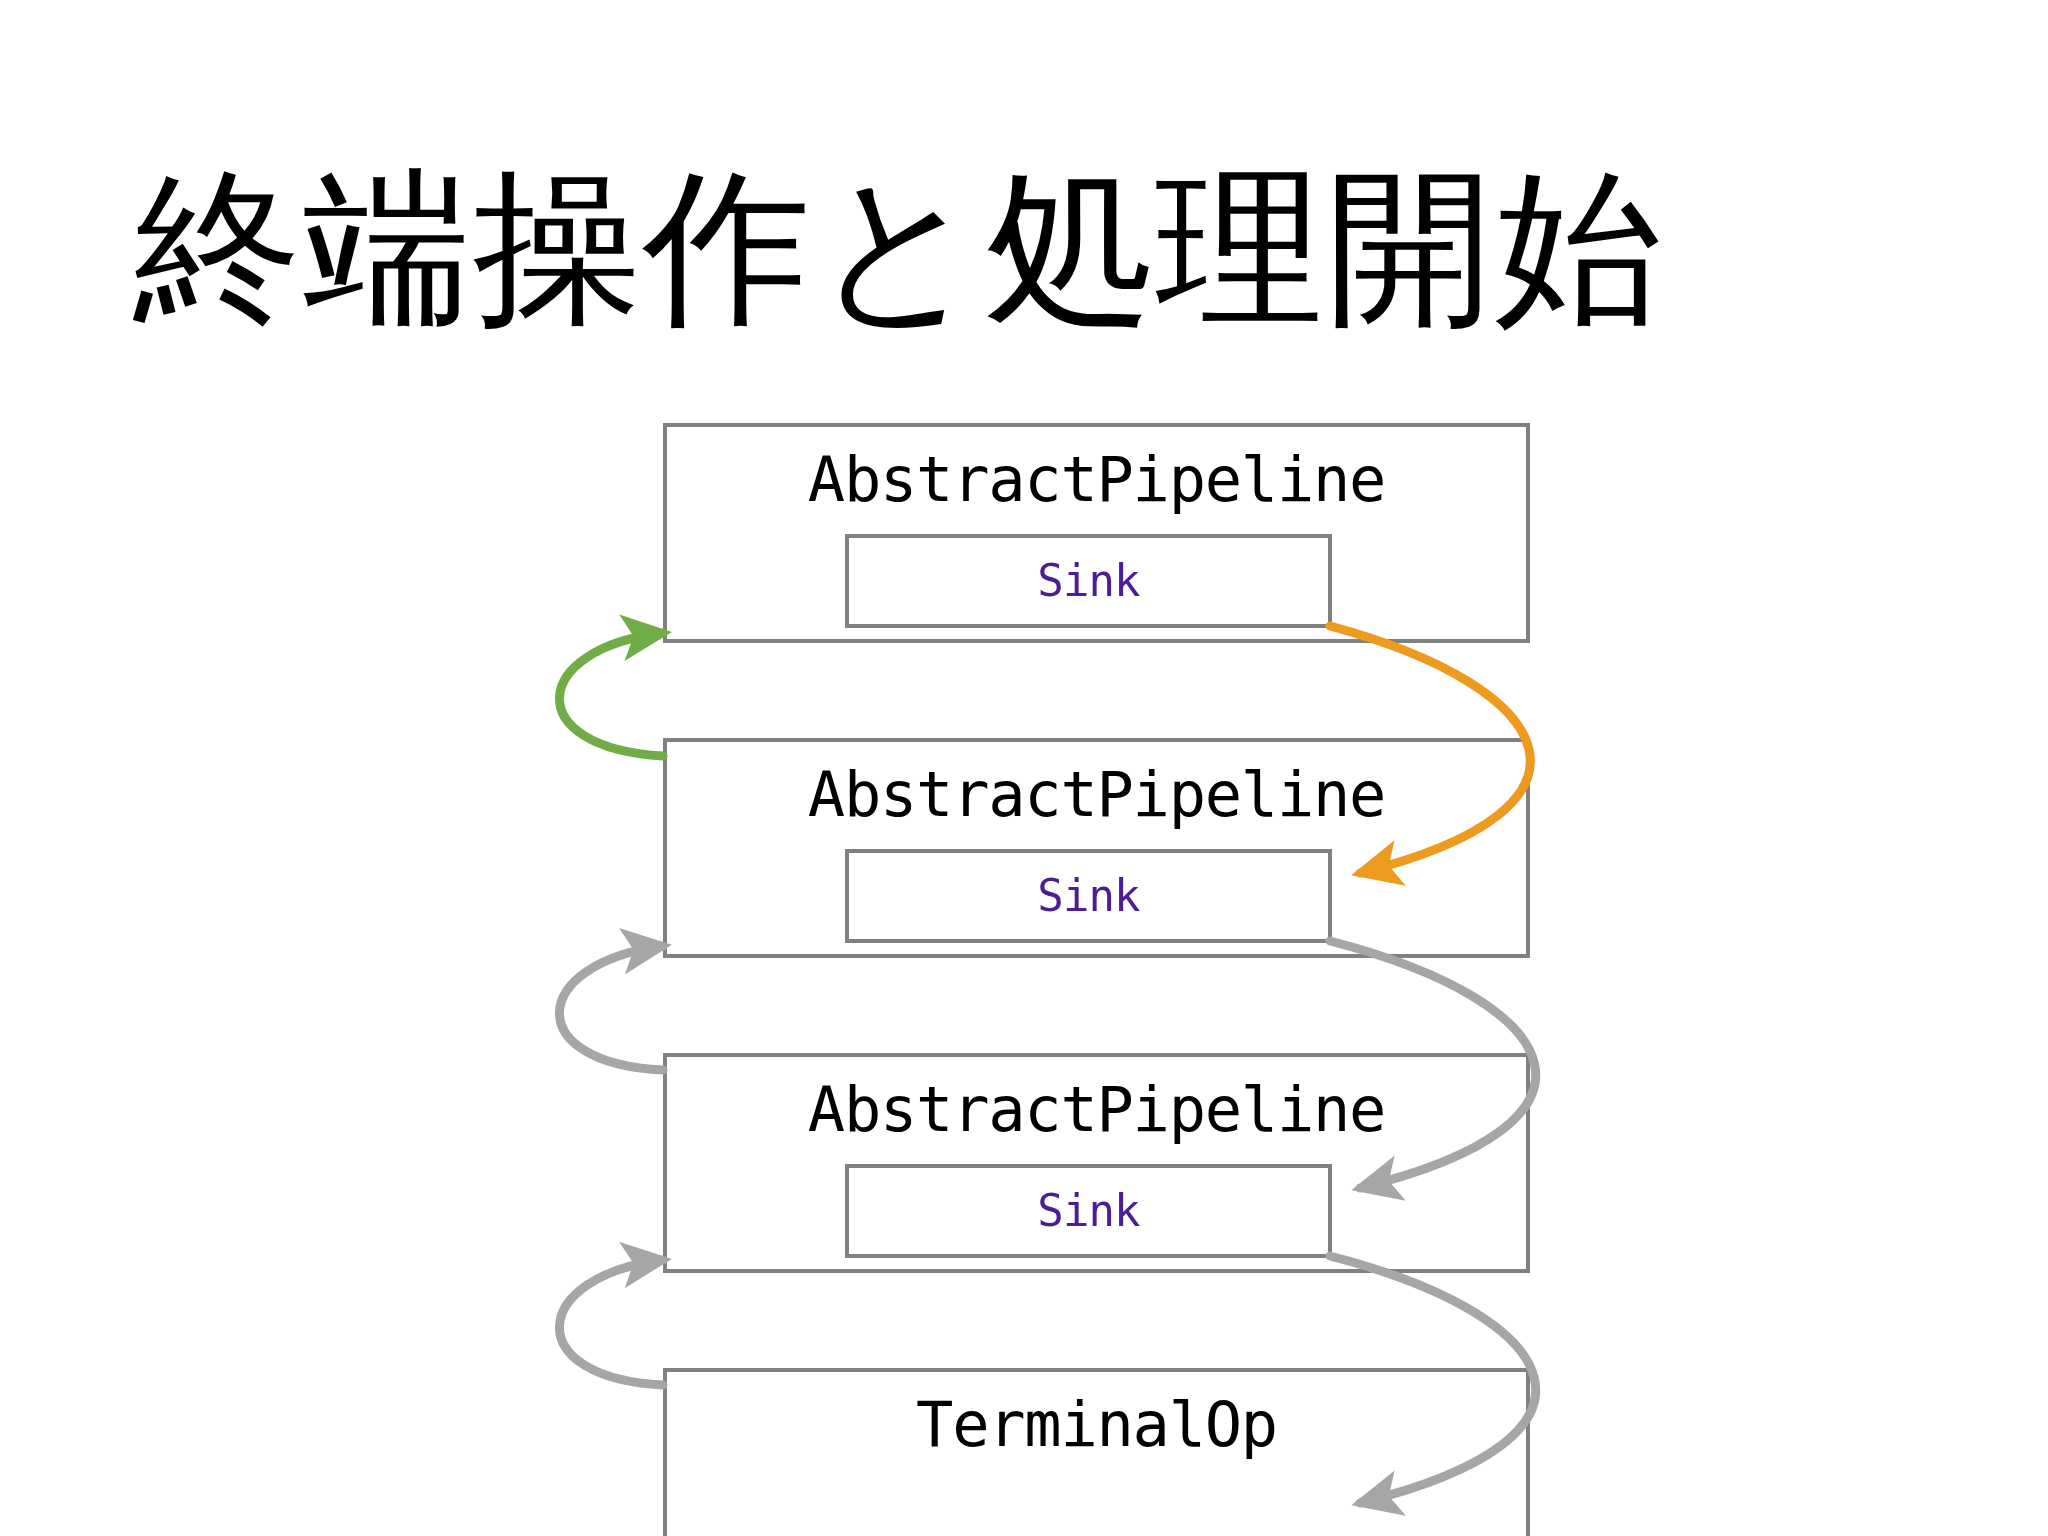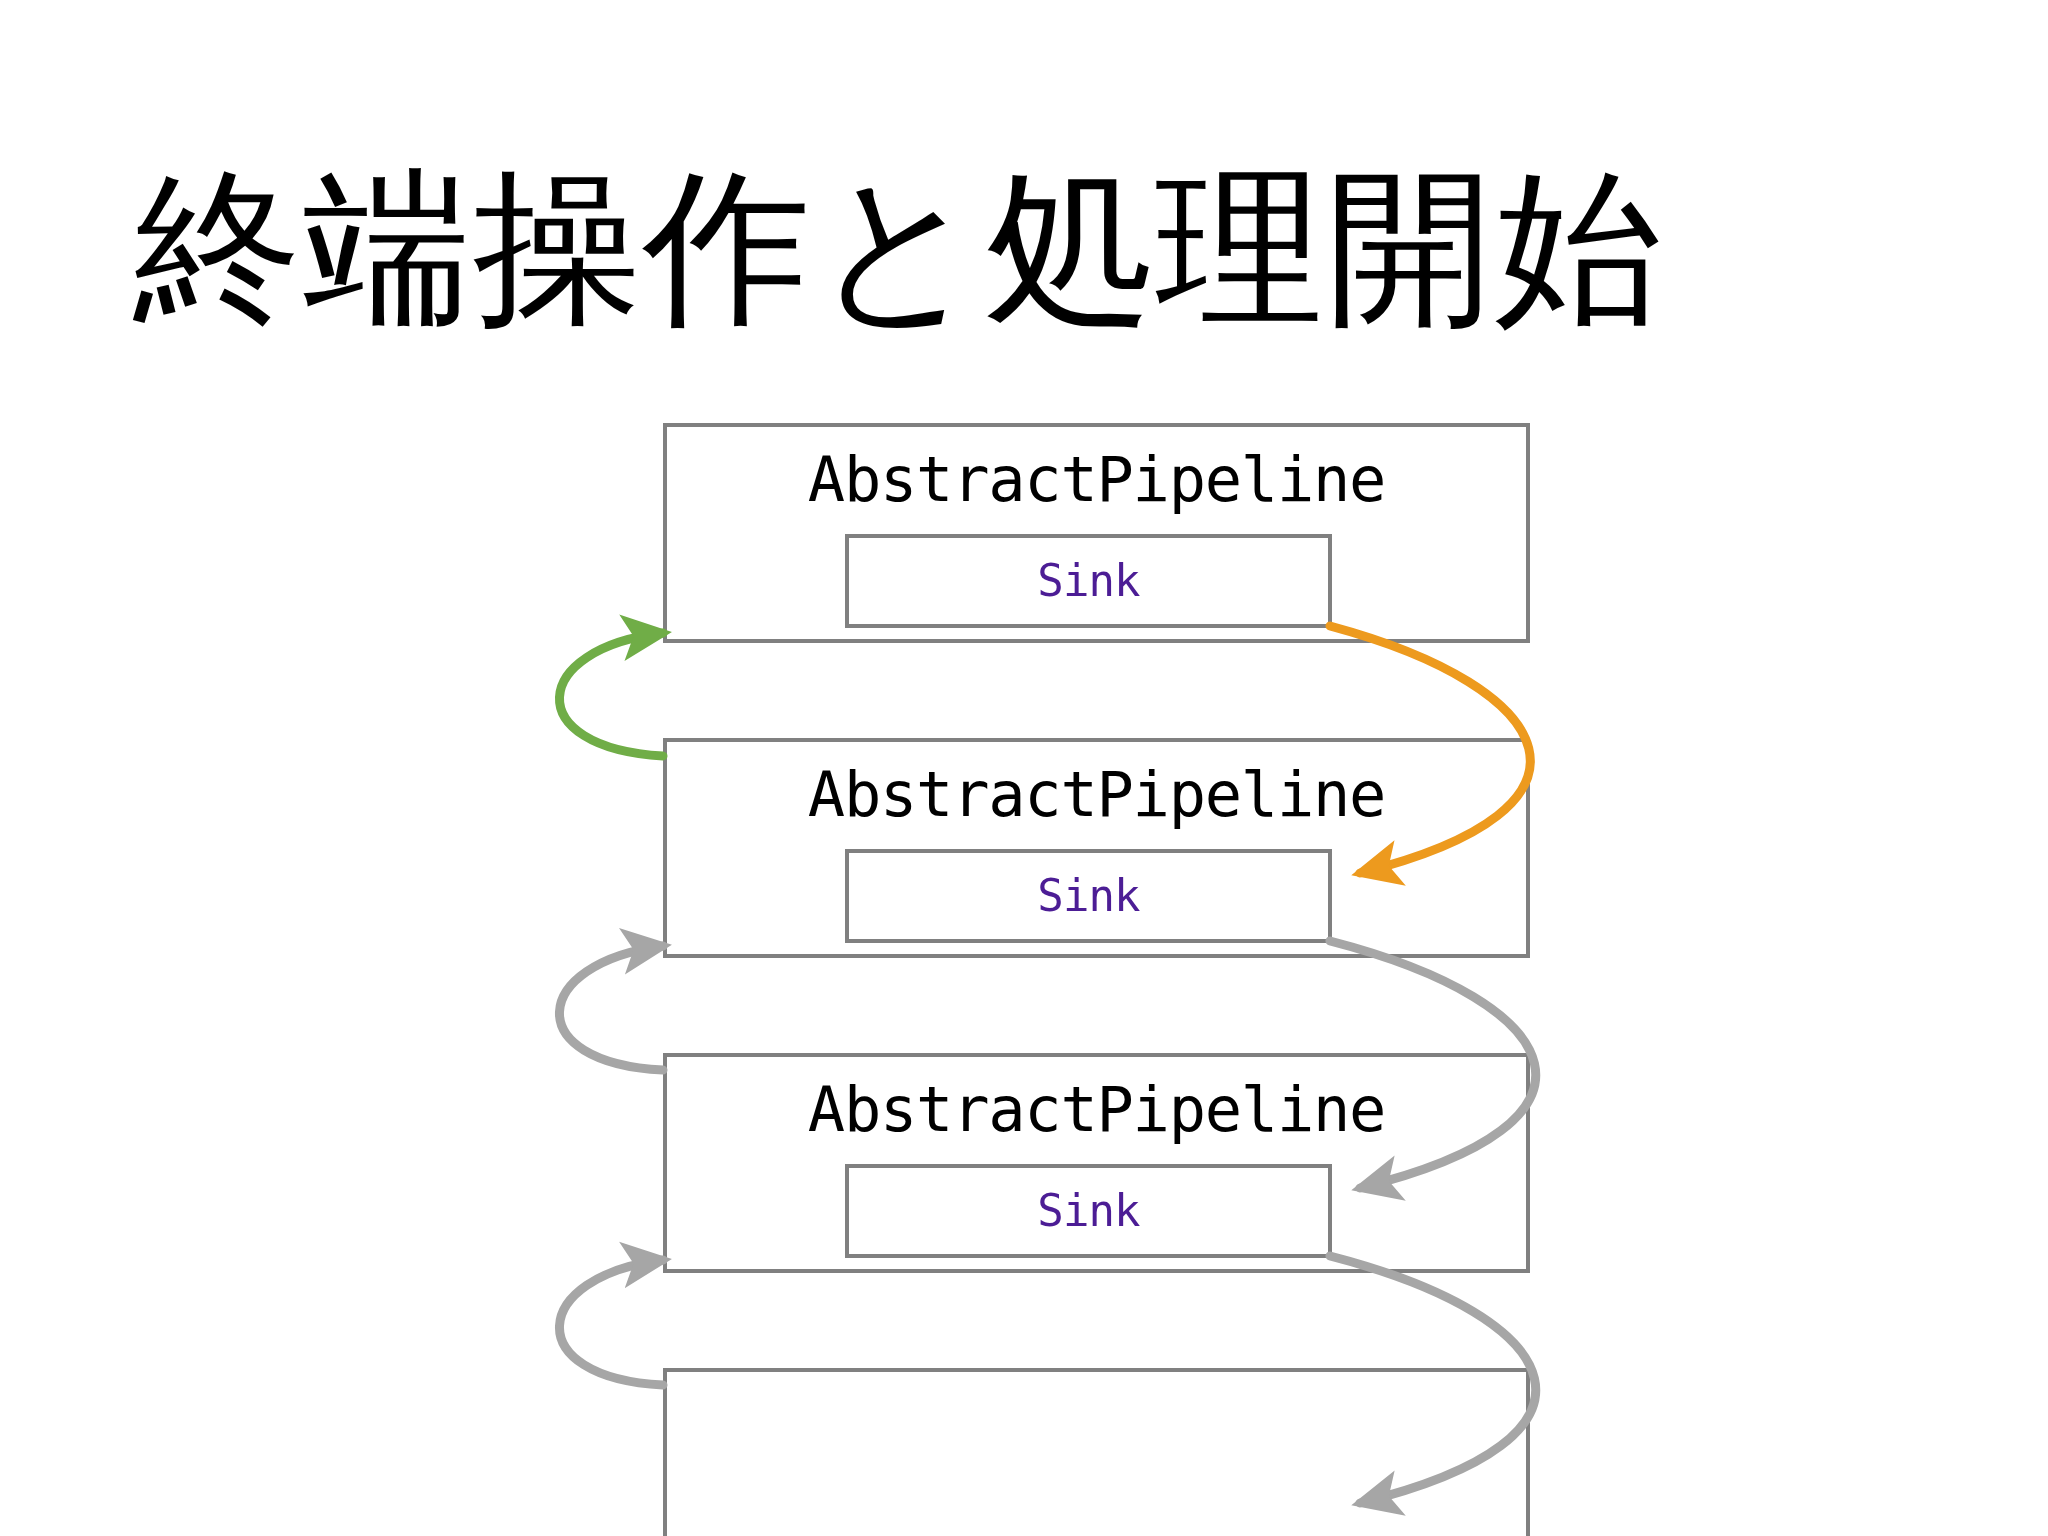--- a/index.html
+++ b/index.html
@@ -165,16 +165,17 @@
     </div>
 
     <div class="node-box" id="box-pipeline-3">
       <div class="node-title">AbstractPipeline</div>
       <div class="sink-box">
         <span class="sink-label">Sink</span>
       </div>
     </div>
 
     <div class="node-box" id="box-terminalop">
+      <div class="node-title">TerminalOp</div>
     </div>
 
   </div>
 </div>
 
 </body></html>

